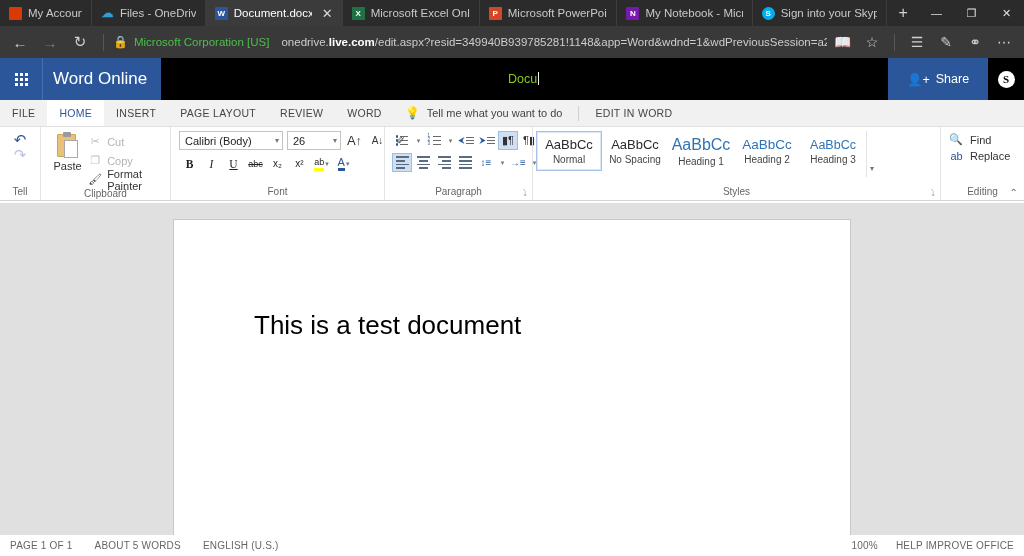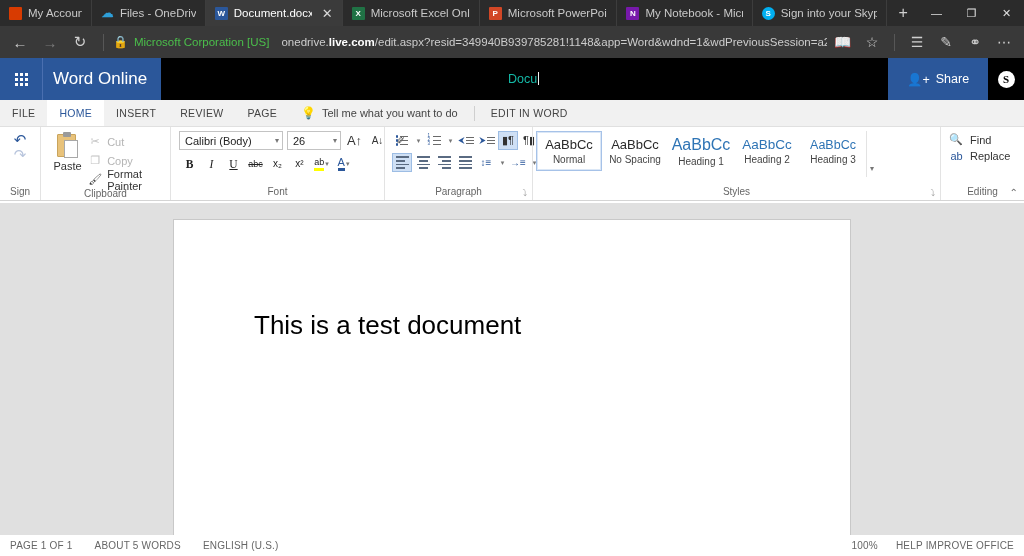--- a/index.html
+++ b/index.html
@@ -89,21 +89,21 @@
     display: flex; align-items: center; padding: 0 14px 0 10px;
     border-left: 1px solid #4a6fb0;
   }
   #breadcrumb {
     color: #e6e6e6; font-size: 12px; display: flex;
     align-items: center; padding: 0 12px; gap: 5px;
   }
   #breadcrumb .sep { color: #bdbdbd; font-size: 9px; }
   #doc-title-wrap { flex: 1; display: flex; align-items: center; justify-content: center; }
   #doc-title {
-    color: #14b8a6; font-size: 12.5px; position: relative; padding-right: 2px;
+    color: #84cc16; font-size: 12.5px; position: relative; padding-right: 2px;
   }
   #doc-title .caret {
     display: inline-block; width: 1px; height: 13px; background: #f2f2f2;
     vertical-align: -2px; margin-left: 1px;
   }
   #share-btn {
     width: 100px; background: #2b579a; color: #fff; font-size: 12.5px;
     display: flex; align-items: center; justify-content: center; gap: 6px;
   }
   #skype-btn {
@@ -384,38 +384,39 @@
   </div>
   <div id="skype-btn">
     <span class="sk">S</span>
   </div>
 </div>
 
 <div id="ribbon-tabs">
   <div class="rtab">FILE</div>
   <div class="rtab active">HOME</div>
   <div class="rtab">INSERT</div>
+  <div class="rtab">PAGE LAYOUT</div>
   <div class="rtab">REVIEW</div>
-  <div class="rtab">PAGE</div>
+  <div class="rtab">WORD</div>
   <div id="tellme">
     <span class="bulb">💡</span>
     <span>Tell me what you want to do</span>
   </div>
   <div class="rtabsep"></div>
   <div class="rtab">EDIT IN WORD</div>
 </div>
 
 <div id="ribbon">
 
   <div class="group" id="g-undo">
     <div class="group-body">
       <div class="arrowbtn">↶</div>
       <div class="arrowbtn dim">↷</div>
     </div>
-    <div class="group-label">Sign</div>
+    <div class="group-label">Tell</div>
   </div>
 
   <div class="group" id="g-clipboard">
     <div class="group-body">
       <div id="paste-btn">
         <div class="paste-glyph">
           <div class="board"></div>
             <div class="clip"></div>
             <div class="sheet"></div>
         </div>

